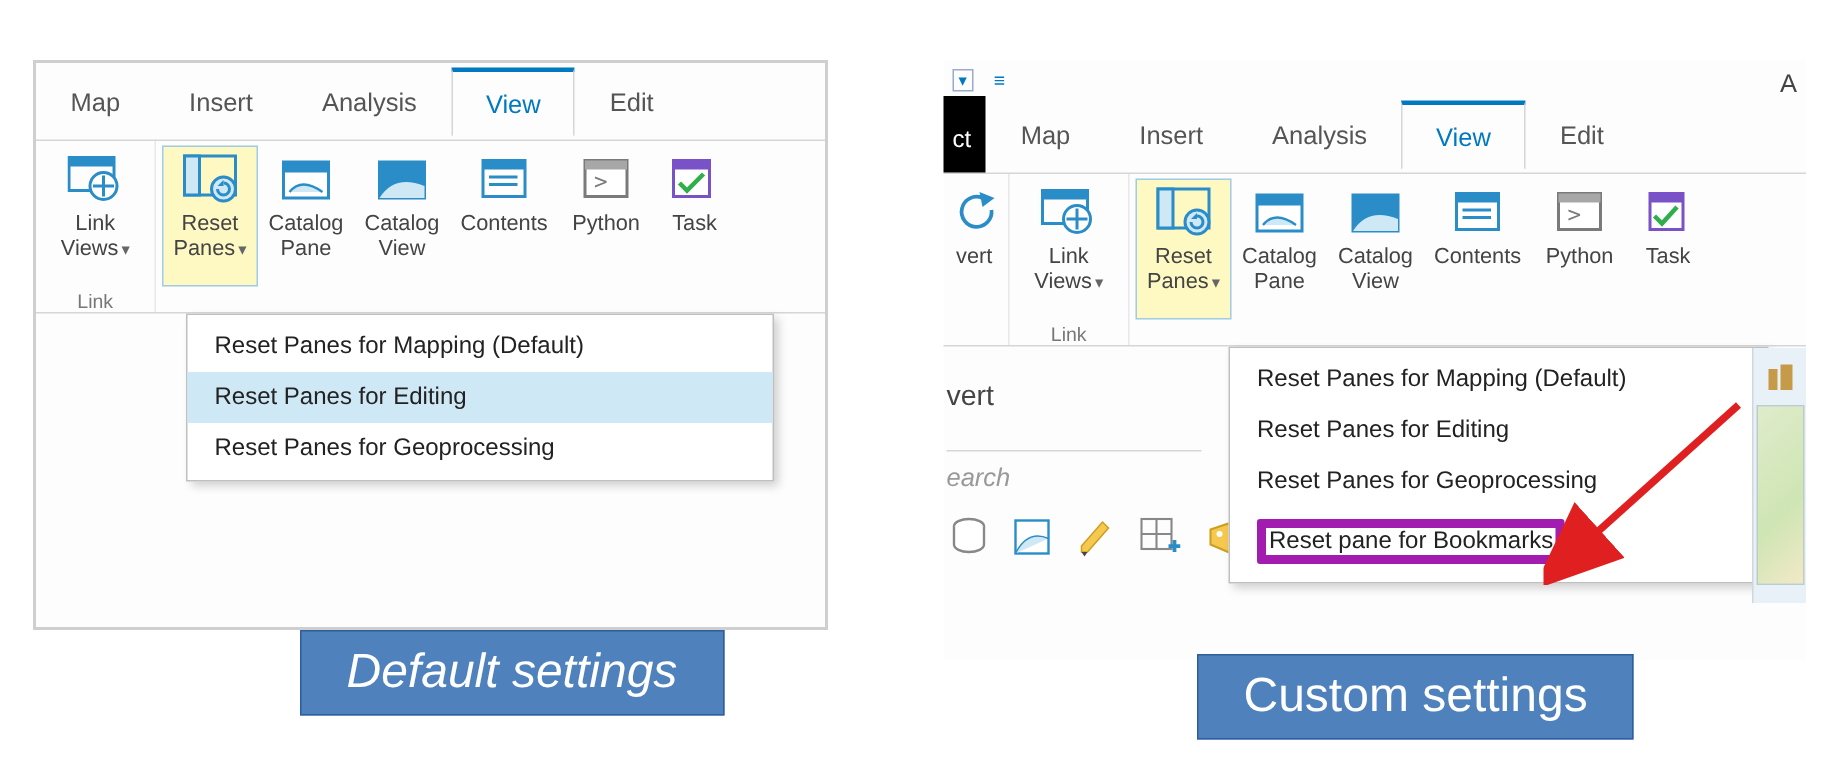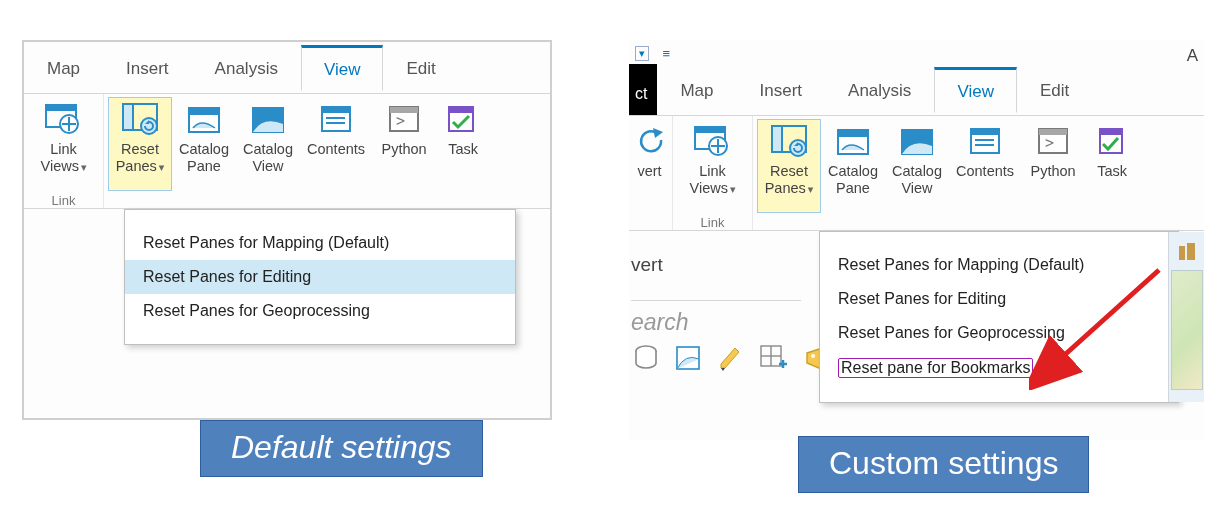--- a/index.html
+++ b/index.html
@@ -109,53 +109,53 @@
   .caret {
     font-size: 11px;
     color: #666;
     margin-left: 2px;
   }
   .dropdown {
     position: absolute;
     background: #ffffff;
     border: 1px solid #bfbfbf;
     box-shadow: 3px 3px 6px rgba(0,0,0,.18);
-    padding: 16px 0;
+    padding: 4px 0;
     min-width: 360px;
   }
   .dropdown .mitem {
     padding: 8px 18px;
     font-size: 16px;
     color: #222;
     cursor: pointer;
   }
   .dropdown .mitem.hover {
     background: #cfe8f6;
   }
   .highlight-box {
-    border: 1px solid #a21caf;
+    border: 6px solid #a21caf;
     border-radius: 2px;
     padding: 0px 2px;
     display: inline-block;
   }
   .caption-bar {
     position: absolute;
     background: #4f81bd;
     color: #ffffff;
     font-size: 32px;
     font-weight: 300;
     padding: 8px 30px 10px 30px;
     border: 1px solid #2e5e9e;
   }
   
   svg { display:block; }
   .search-frag {
     position:absolute;
     color:#999;
-    font-size:23px;
+    font-size:17px;
     font-style:italic;
     border-top:1px solid #d6d6d6;
     padding:8px 0 6px 0;
   }
   .qat {
     position:absolute; top:6px; display:flex; gap:14px; align-items:center;
     color:#0079c1; font-size:13px;
   }
   .ents-frag{
     position:absolute; color:#444; font-size:19px;

